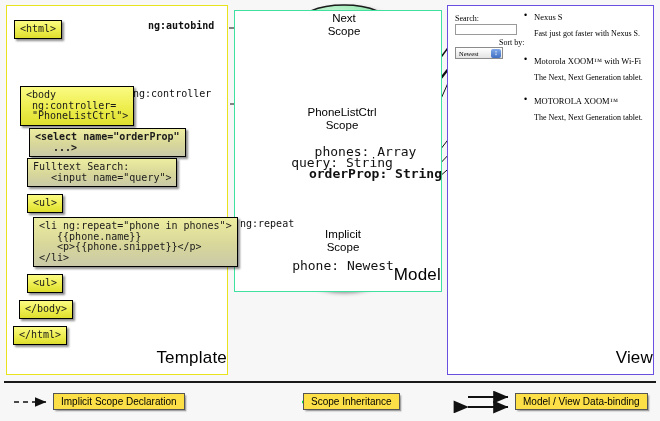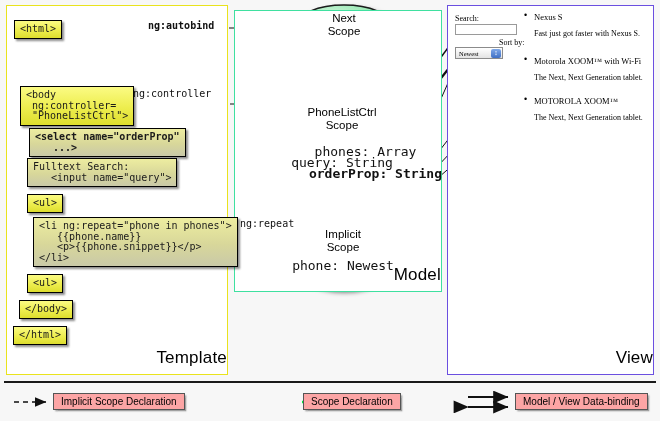--- a/index.html
+++ b/index.html
@@ -77,21 +77,21 @@
   .scope-title{font-family:"Liberation Sans",sans-serif;font-size:11.5px;color:#000;line-height:13px;}
   .scope-props{
     font-family:"DejaVu Sans Mono","Liberation Mono",monospace;
     font-size:13px;color:#111;line-height:11px;margin-top:3px;white-space:pre;
   }
   .scope-props .b{font-weight:bold;}
 
   
   #legend{position:absolute;left:0;top:381px;width:660px;height:40px;}
   .legend-box{
-    position:absolute;box-sizing:border-box;border:1px solid #555;background:#fca5a5;
+    position:absolute;box-sizing:border-box;border:1px solid #555;background:#fde047;
     font-size:10px;color:#000;padding:2px 7px;white-space:nowrap;
     box-shadow:1.5px 1.5px 1.5px rgba(0,0,0,.35);
   }
   .hr-top{position:absolute;left:4px;top:0px;width:652px;height:2px;background:#1a1a1a;}
 </style>
 </head>
 <body>
 
 <div id="stage">
 
@@ -237,17 +237,17 @@
   <div class="phone-item phone-name" style="left:534px;top:56px;">Motorola XOOM™  with Wi-Fi</div>
   <div class="phone-item phone-snippet" style="left:534px;top:73px;">The Next, Next Generation tablet.</div>
 
   <div class="phone-bullet" style="left:524px;top:94px;">•</div>
   <div class="phone-item phone-name" style="left:534px;top:96px;">MOTOROLA XOOM™</div>
   <div class="phone-item phone-snippet" style="left:534px;top:113px;">The Next, Next Generation tablet.</div>
 
   <div id="legend">
     <div class="hr-top"></div>
     <div class="legend-box" style="left:53px;top:12px;">Implicit Scope Declaration</div>
-    <div class="legend-box" style="left:303px;top:12px;">Scope Declaration</div>
+    <div class="legend-box" style="left:303px;top:12px;">Scope Inheritance</div>
     <div class="legend-box" style="left:515px;top:12px;">Model / View Data-binding</div>
   </div>
 
 </div>
 
 </body></html>

